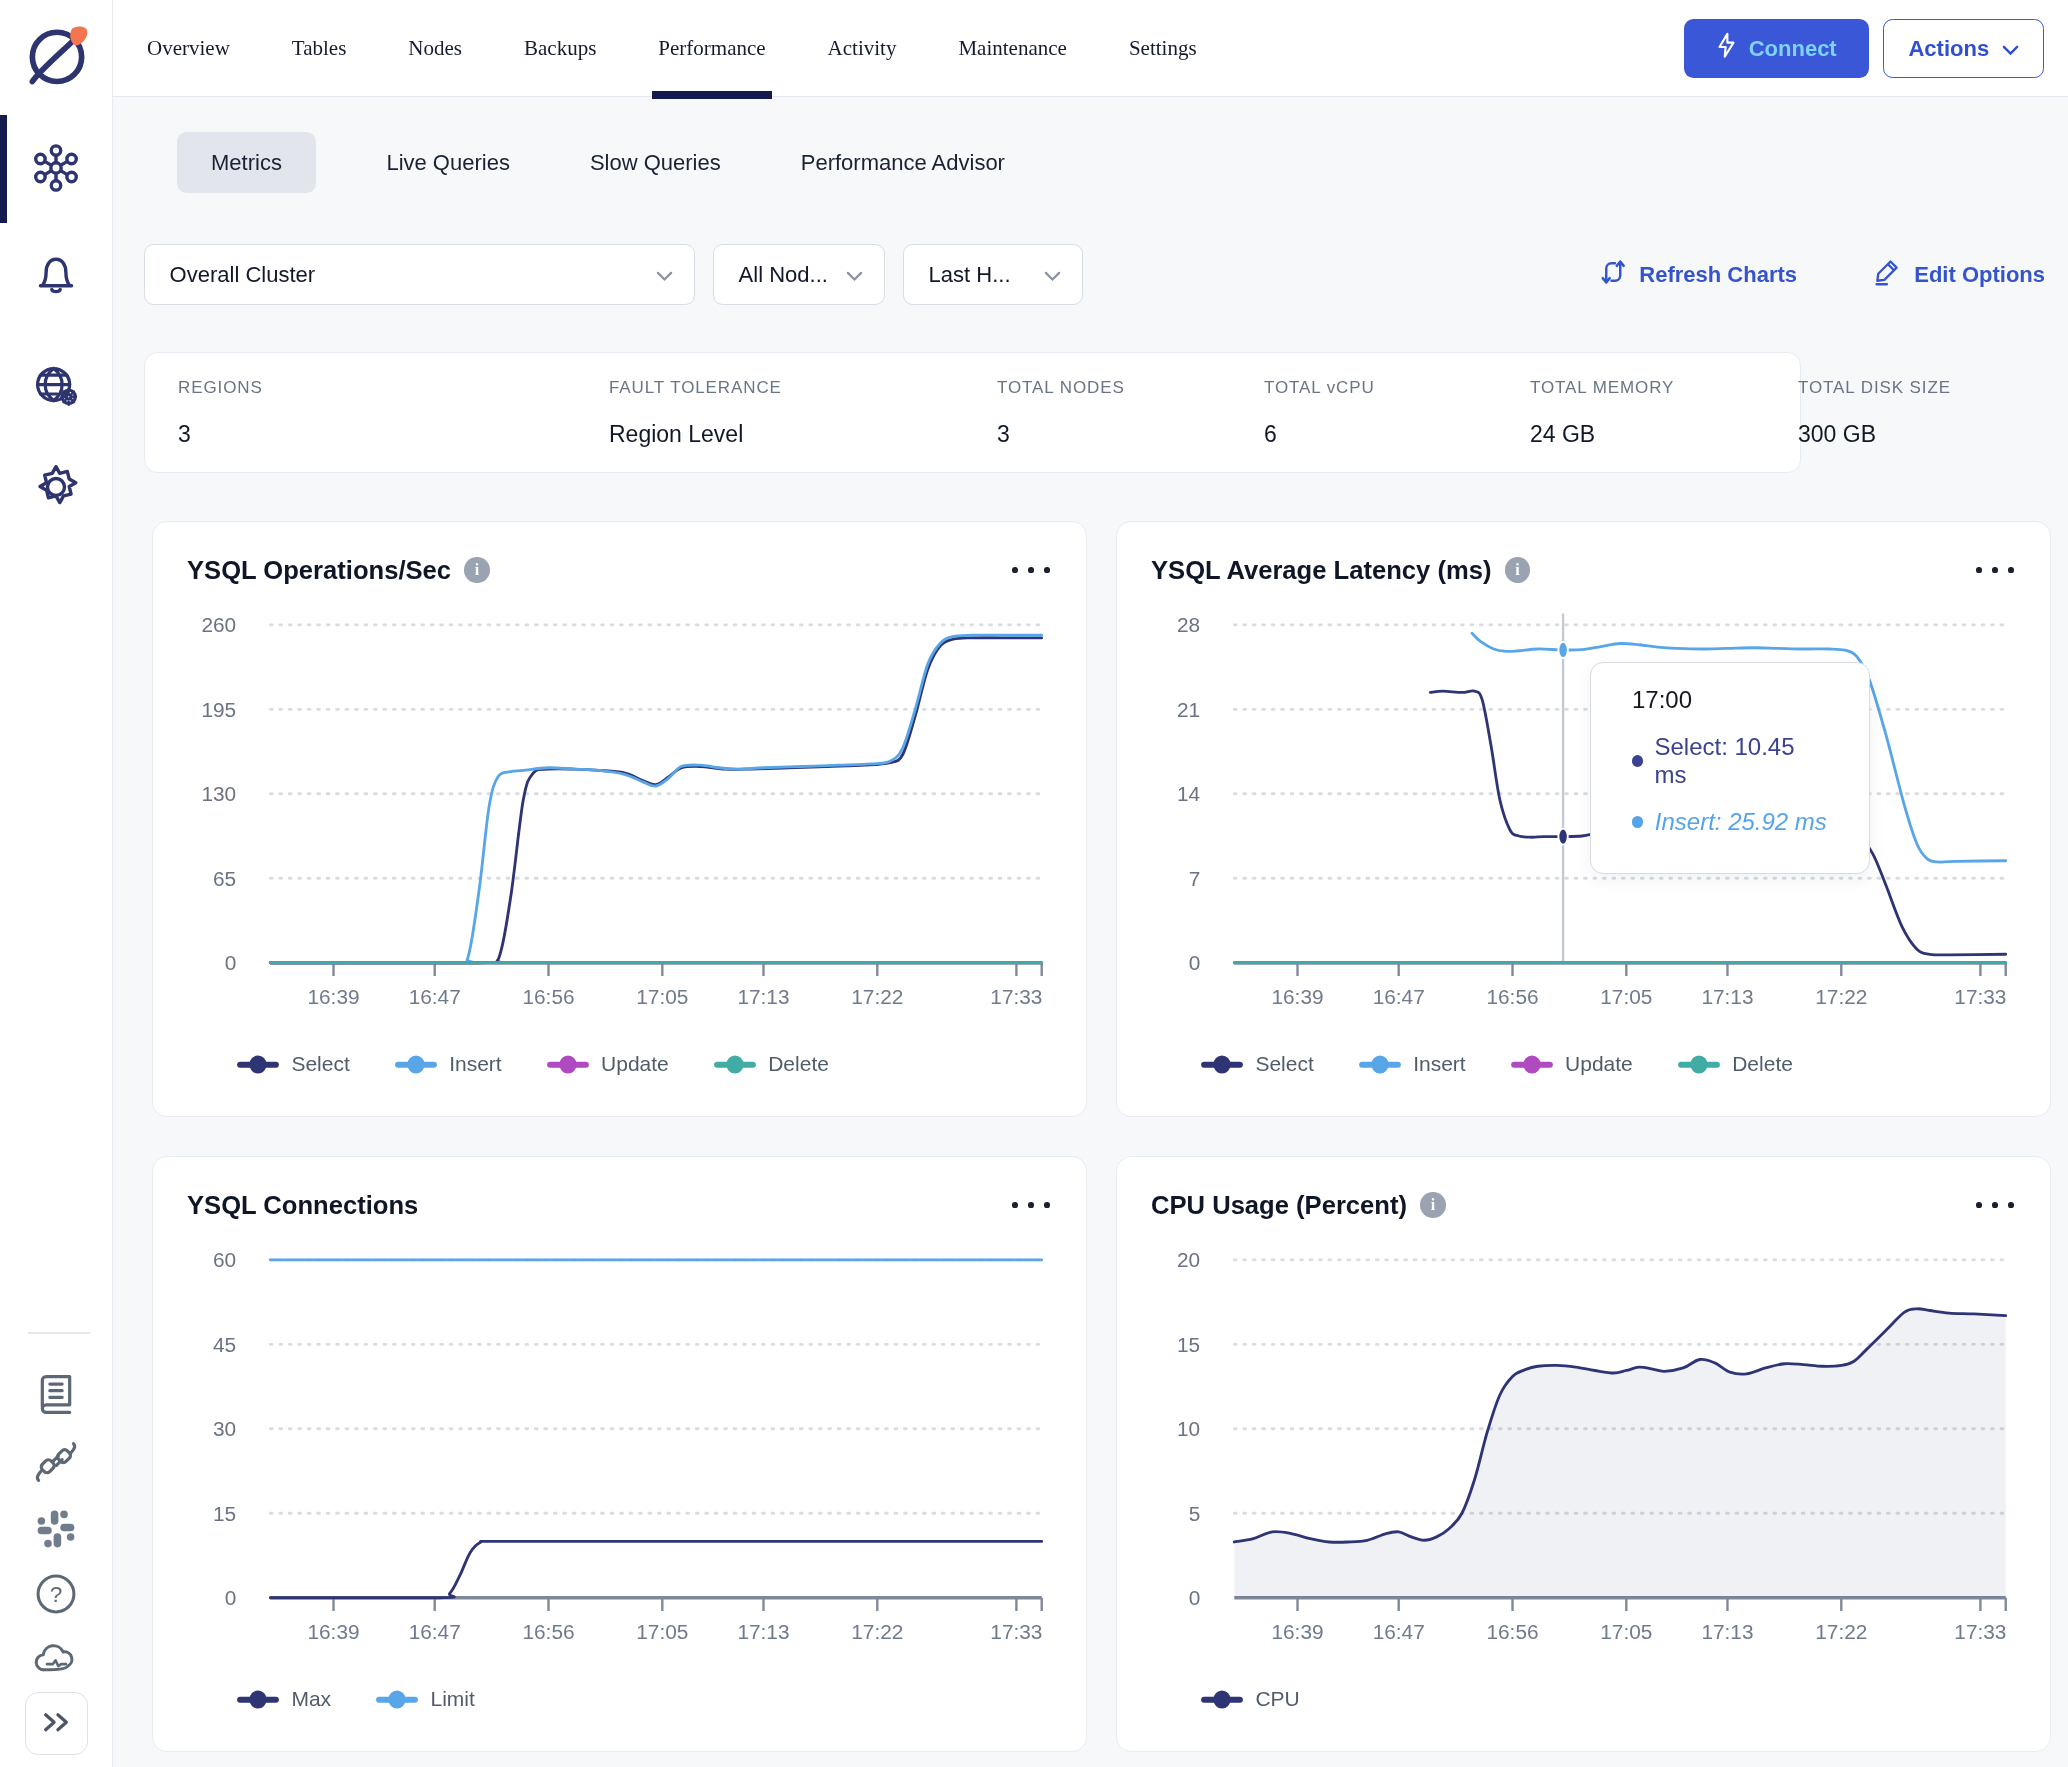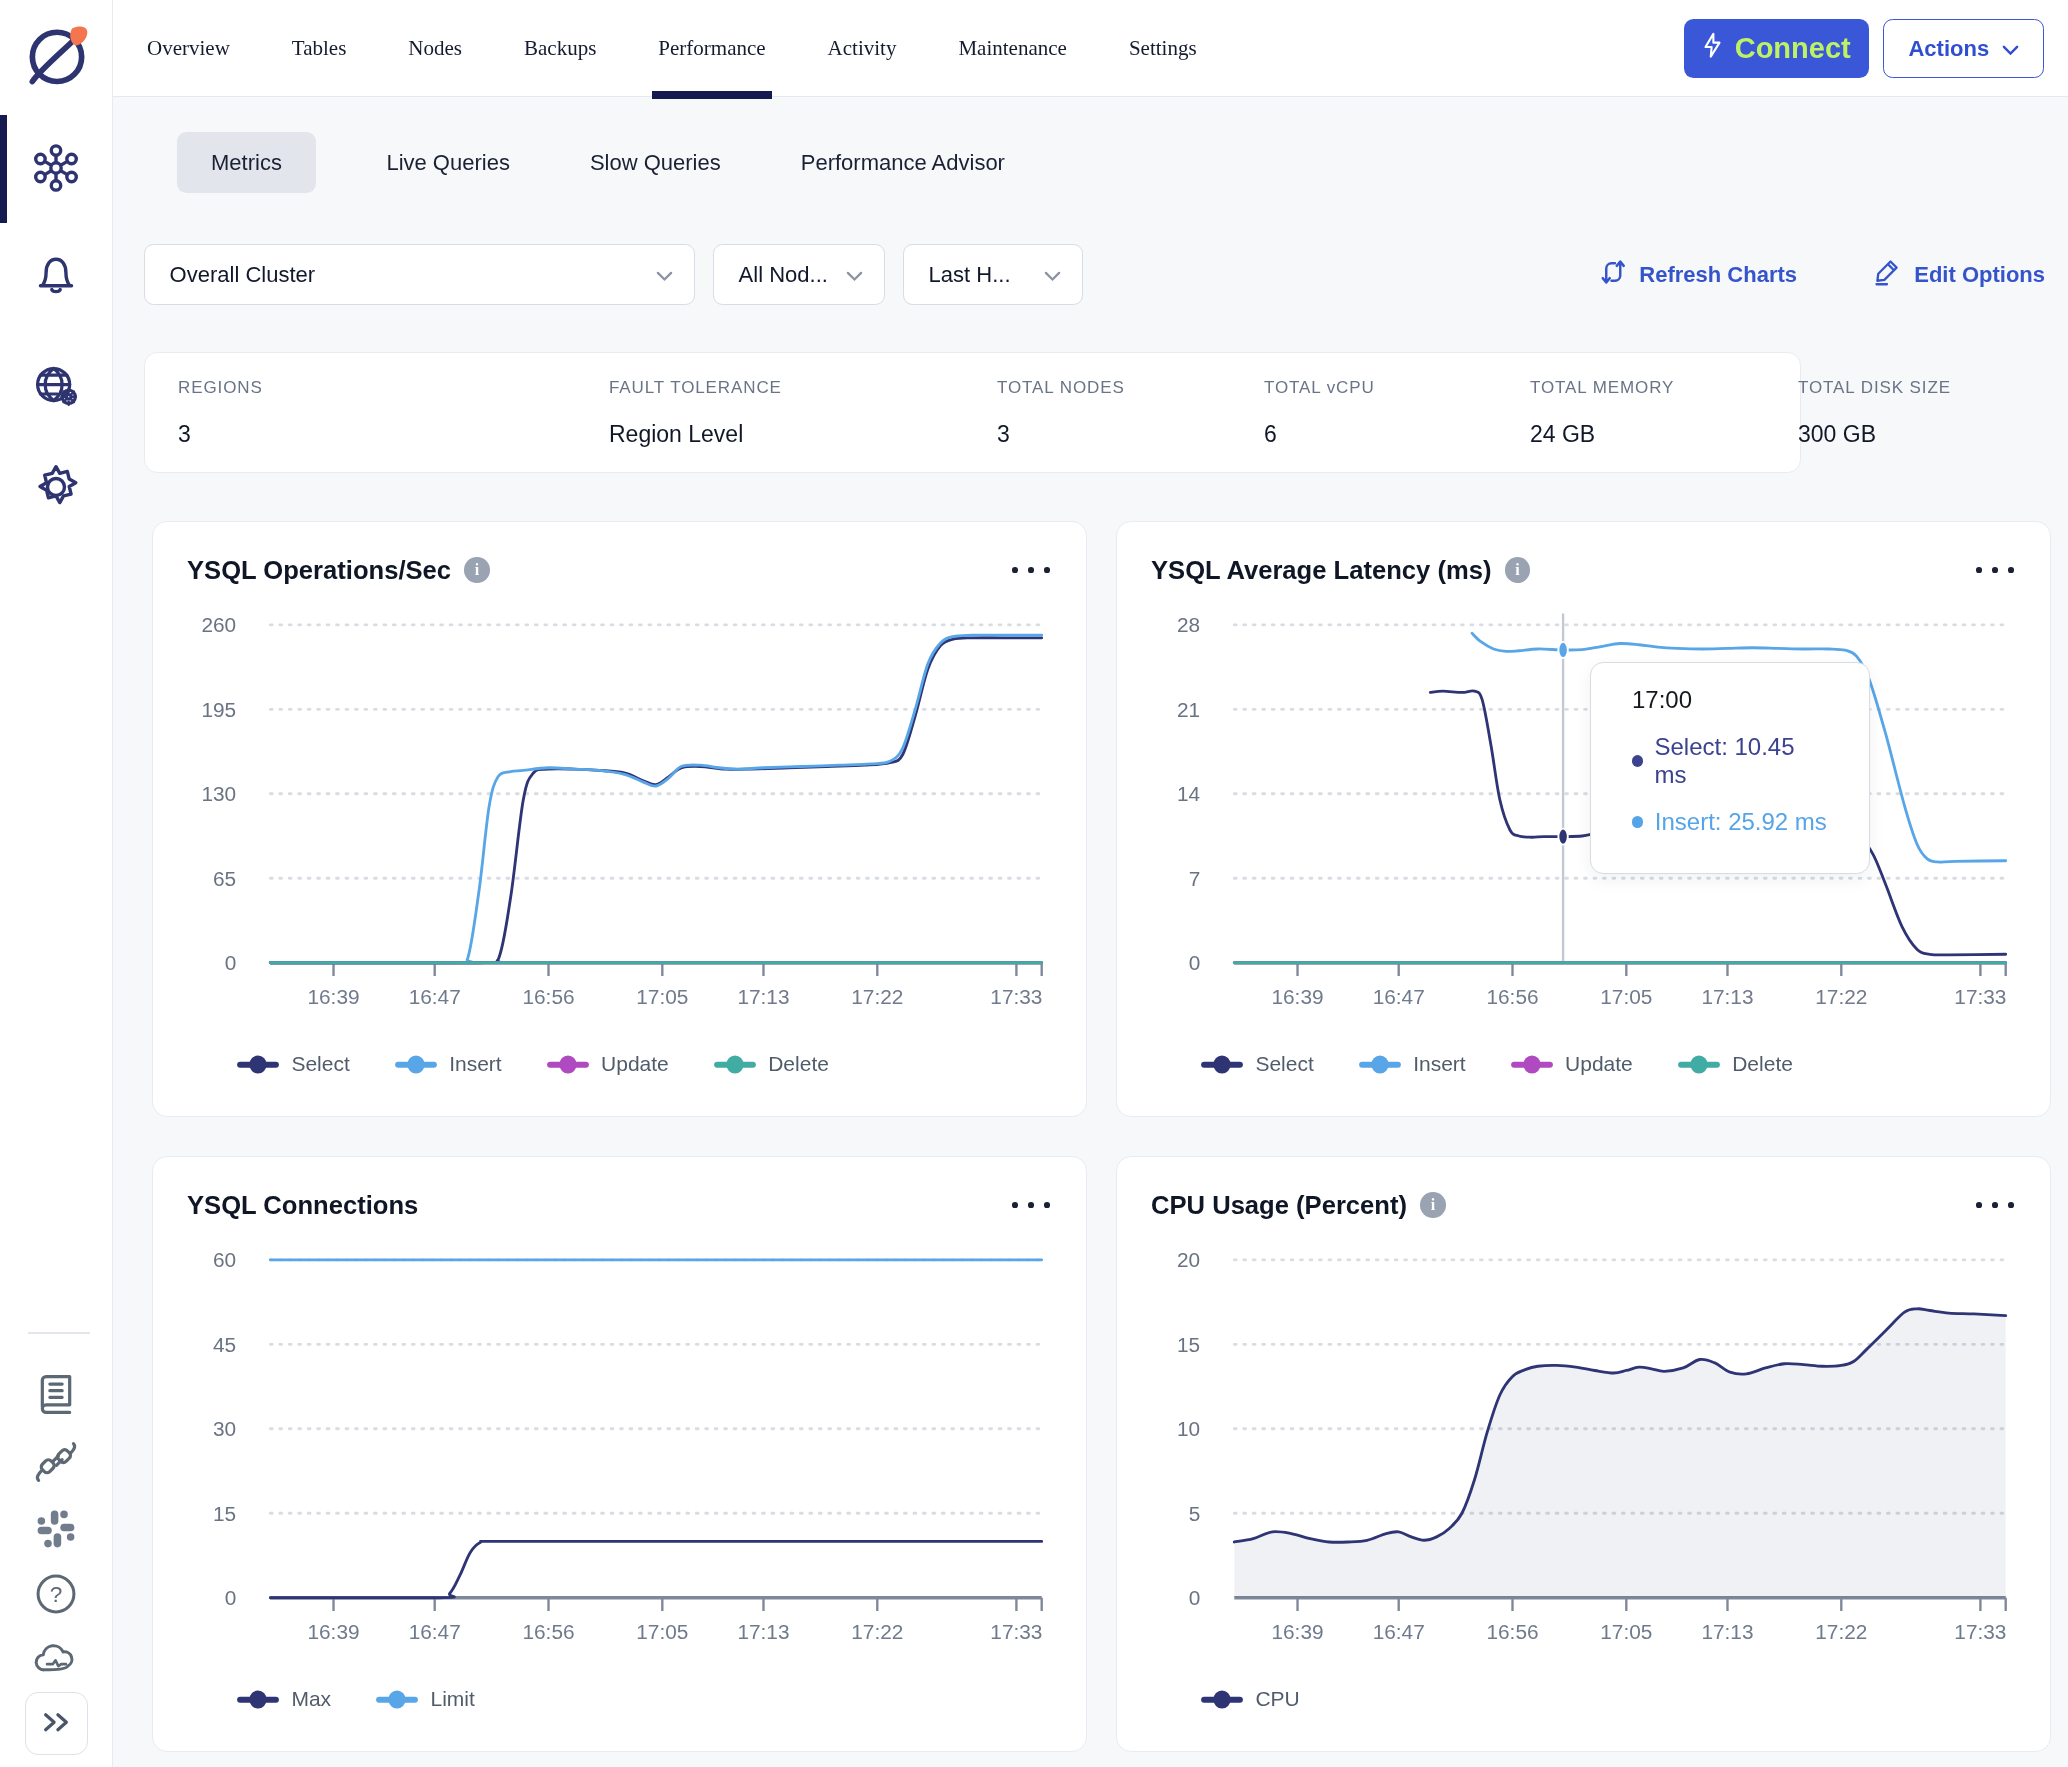--- a/index.html
+++ b/index.html
@@ -16,21 +16,21 @@
 
   
   .main { position:absolute; left:113px; top:0; width:1956px; height:1768px; }
 
   .topbar { position:absolute; left:0; top:0; width:100%; height:97px; background:#ffffff; border-bottom:1.9px solid #e5e8ee; }
   .tabs { position:absolute; left:34px; top:0; height:97px; display:flex; gap:62px; }
   .tab { position:relative; height:97px; display:flex; align-items:center; font-size:21px; color:#161c30; cursor:pointer; white-space:nowrap;font-family:Liberation Serif, serif; }
   .tab .underl { display:none; }
   .tab.active .underl { display:block; position:absolute; left:-6.6px; right:-6.6px; bottom:-1.9px; height:7.6px; background:#141a4f; }
 
-  .btn-connect { position:absolute; right:200px; top:19px; height:59px; width:185px; background:#3a57d7; border-radius:9.5px; border:none; color:#bef264; font-size:29px; font-weight:bold; display:flex; align-items:center; justify-content:center; gap:11.4px; cursor:pointer; font-family:inherit; }
+  .btn-connect { position:absolute; right:200px; top:19px; height:59px; width:185px; background:#3a57d7; border-radius:9.5px; border:none; color:#7dd3fc; font-size:22px; font-weight:bold; display:flex; align-items:center; justify-content:center; gap:11.4px; cursor:pointer; font-family:inherit; }
   .btn-actions { position:absolute; right:24.6px; top:19px; height:59px; width:161px; background:#fff; border:1.9px solid #3a57d7; border-radius:9.5px; color:#2f4ed2; font-size:22px; font-weight:bold; display:flex; align-items:center; justify-content:center; gap:13.2px; cursor:pointer; font-family:inherit; }
 
   .subtabs { position:absolute; left:32px; top:132px; height:61px; display:flex; align-items:center; gap:61px;margin-left:32px; }
   .subtab { font-size:22px; color:#1a2133; cursor:pointer; padding:0 9.5px; white-space:nowrap; }
   .subtab.pill { background:#e2e5ec; border-radius:9.5px; height:61px; display:flex; align-items:center; padding:0 34px; font-weight:500; }
 
   .filters { position:absolute; left:31px; top:244px; display:flex; gap:18px; }
   .dropdown { height:61px; background:#fff; border:1.9px solid #d8dce5; border-radius:9.5px; display:flex; align-items:center; justify-content:space-between; padding:0 21px 0 24.6px; font-size:22px; color:#12182b; cursor:pointer; }
   .dd-cluster { width:551px; }
   .dd-nodes { width:172px; }
@@ -57,21 +57,21 @@
   .dots { margin-left:auto; display:flex; gap:10.4px; cursor:pointer; padding:5.7px 1.9px; }
   .dots i { width:5.7px; height:5.7px; border-radius:50%; background:#1a2133; }
 
   .chart-svg { position:absolute; left:34px; top:81px; }
   .legend { position:absolute; left:83px; top:530px; display:flex; gap:44px; }
   .leg-item { display:flex; align-items:center; gap:11.4px; font-size:21px; color:#515c6b; cursor:pointer; }
 
   .tooltip { position:absolute; left:473px; top:140px; width:280px; background:#fff; border:1.9px solid #d7dbe2; border-radius:13.2px; box-shadow:0 5.7px 17px rgba(20,26,60,0.06); padding:23px 41px; z-index:4; }
   .tt-time { font-size:24px; color:#15181e; margin-bottom:19px; }
   .tt-row { font-size:24px; margin-bottom:19px; display:flex; align-items:center; gap:11.4px; }
-  .tt-row:last-child { margin-bottom:14px; }
+  .tt-row:last-child { margin-bottom:14px;font-style:italic; }
   .tt-dot { width:11.4px; height:11.4px; border-radius:50%; display:inline-block; }
   .tt-navy { color:#3b4290; } .tt-navy .tt-dot { background:#3b4290; }
   .tt-blue { color:#56a4e8; } .tt-blue .tt-dot { background:#56a4e8; }
 
   svg text { font-family:"Liberation Sans", sans-serif; }
 </style>
 </head>
 <body>
 
 <div class="sidebar">

